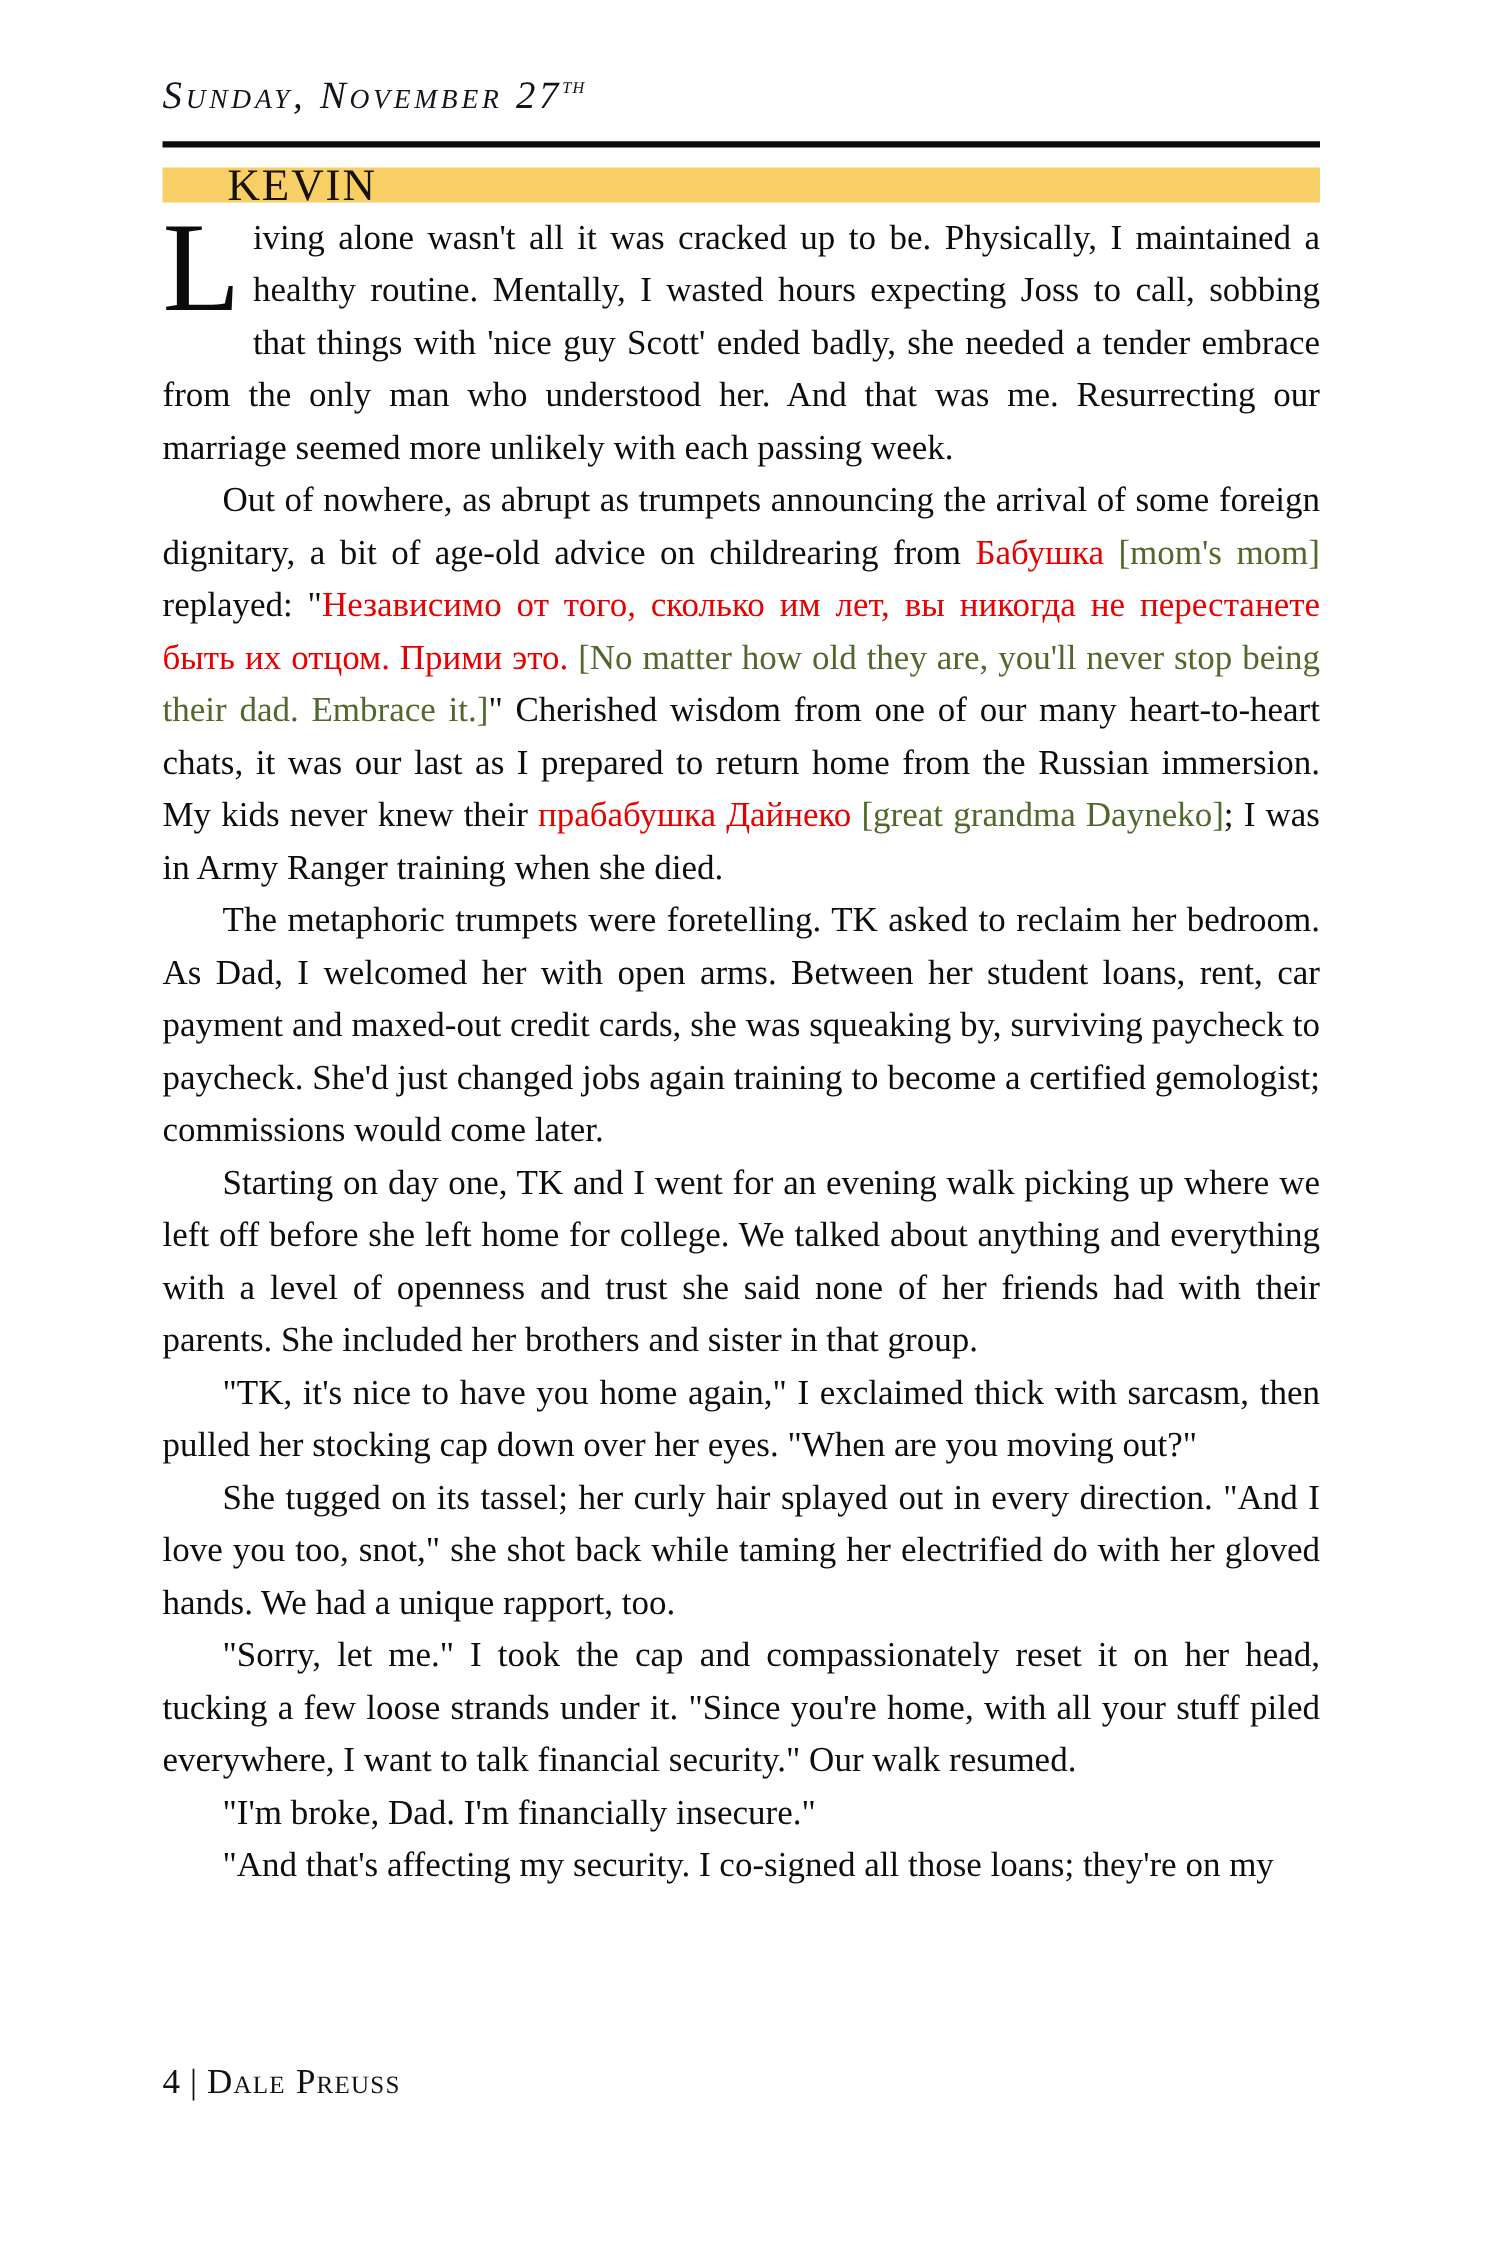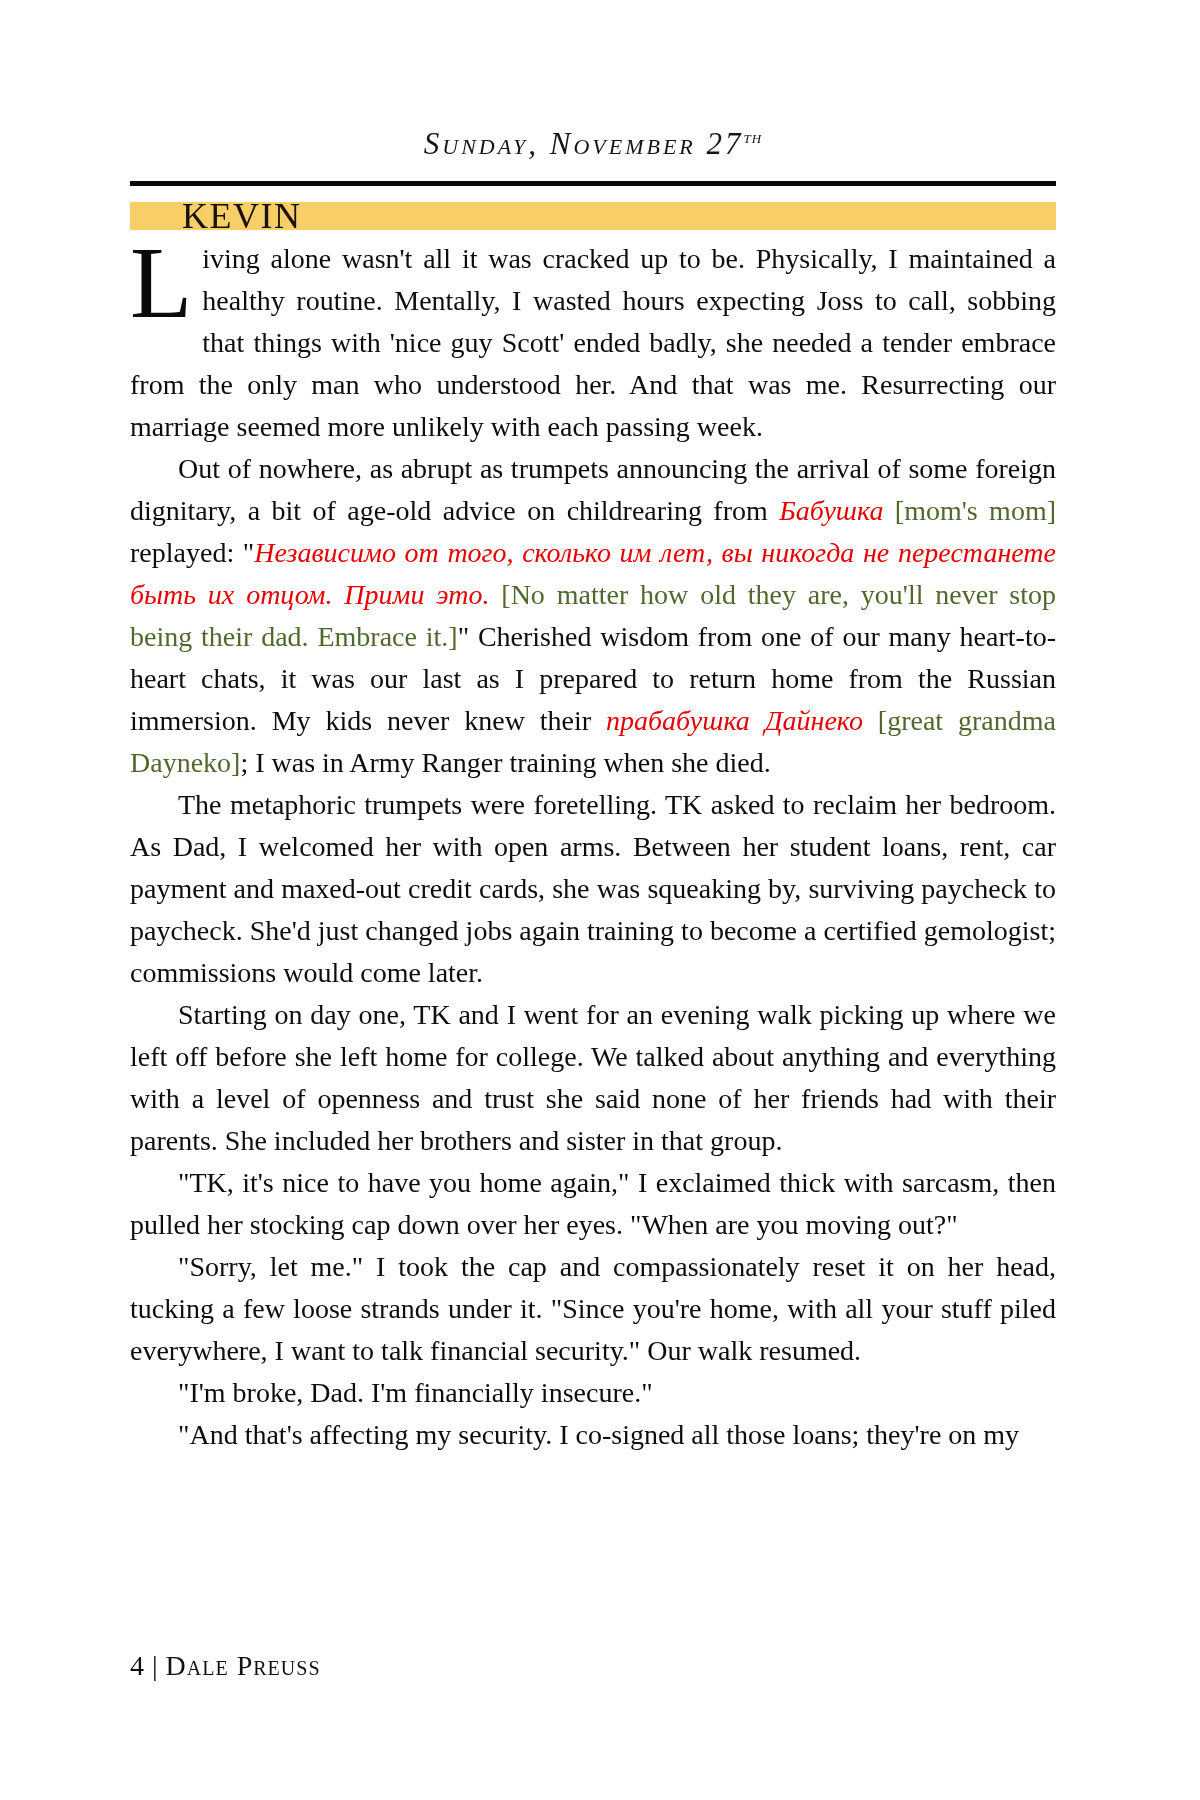--- a/index.html
+++ b/index.html
@@ -12,22 +12,22 @@
     overflow:hidden;
     box-sizing:border-box;
   }
   .content{
     position:absolute;
     left:130px;
     width:926px;
     top:0;
   }
   .header{
-    padding-top:118px;
-    text-align:center;
+    padding-top:50px;
+    text-align:left;
     font-style:italic;
     font-variant:small-caps;
     font-size:31px;
     letter-spacing:3px;
     color:#13131c;
     line-height:38px;
   }
   .header sup{
     font-size:0.58em;
     letter-spacing:1px;
@@ -66,21 +66,20 @@
   .para.no-indent{ text-indent:0; }
   .drop-cap{
     float:left;
     font-size:102px;
     line-height:0.78;
     padding:5px 10px 0 0;
     color:#0b0b0b;
   }
   .seg-russian{
     color:var(--russian,#e60000);
-    font-style:italic;
   }
   .seg-translation{
     color:var(--translation,#50682c);
     font-family:Liberation Serif, serif;
   }
   .footer{
     position:absolute;
     left:130px;
     top:1650px;
     font-size:28px;
@@ -104,20 +103,21 @@
     <div class="chapter-bar">
       <span class="chapter-title">KEVIN</span>
     </div>
 
     <div class="body-text">
         <p class="para no-indent"><span class="drop-cap">L</span><span class="seg-normal">iving alone wasn't all it was cracked up to be. Physically, I maintained a healthy routine. Mentally, I wasted hours expecting Joss to call, sobbing that things with 'nice guy Scott' ended badly, she needed a tender embrace from the only man who understood her. And that was me. Resurrecting our marriage seemed more unlikely with each passing week.</span></p>
         <p class="para"><span class="seg-normal">Out of nowhere, as abrupt as trumpets announcing the arrival of some foreign dignitary, a bit of age-old advice on childrearing from </span><span class="seg-russian">Бабушка</span><span class="seg-normal"> </span><span class="seg-translation">[mom's mom]</span><span class="seg-normal"> replayed: "</span><span class="seg-russian">Независимо от того, сколько им лет, вы никогда не перестанете быть их отцом. Прими это.</span><span class="seg-normal"> </span><span class="seg-translation">[No matter how old they are, you'll never stop being their dad. Embrace it.]</span><span class="seg-normal">" Cherished wisdom from one of our many heart-to-heart chats, it was our last as I prepared to return home from the Russian immersion. My kids never knew their </span><span class="seg-russian">прабабушка Дайнеко</span><span class="seg-normal"> </span><span class="seg-translation">[great grandma Dayneko]</span><span class="seg-normal">; I was in Army Ranger training when she died.</span></p>
         <p class="para"><span class="seg-normal">The metaphoric trumpets were foretelling. TK asked to reclaim her bedroom. As Dad, I welcomed her with open arms. Between her student loans, rent, car payment and maxed-out credit cards, she was squeaking by, surviving paycheck to paycheck. She'd just changed jobs again training to become a certified gemologist; commissions would come later.</span></p>
         <p class="para"><span class="seg-normal">Starting on day one, TK and I went for an evening walk picking up where we left off before she left home for college. We talked about anything and everything with a level of openness and trust she said none of her friends had with their parents. She included her brothers and sister in that group.</span></p>
         <p class="para"><span class="seg-normal">"TK, it's nice to have you home again," I exclaimed thick with sarcasm, then pulled her stocking cap down over her eyes. "When are you moving out?"</span></p>
+        <p class="para"><span class="seg-normal">She tugged on its tassel; her curly hair splayed out in every direction. "And I love you too, snot," she shot back while taming her electrified do with her gloved hands. We had a unique rapport, too.</span></p>
         <p class="para"><span class="seg-normal">"Sorry, let me." I took the cap and compassionately reset it on her head, tucking a few loose strands under it. "Since you're home, with all your stuff piled everywhere, I want to talk financial security." Our walk resumed.</span></p>
         <p class="para"><span class="seg-normal">"I'm broke, Dad. I'm financially insecure."</span></p>
         <p class="para"><span class="seg-normal">"And that's affecting my security. I co-signed all those loans; they're on my</span></p>
       </div>
 
   </div>
 
   <div class="footer">
     <span>4</span><span class="sep">|</span><span class="smallcaps">Dale Preuss</span>
   </div>

